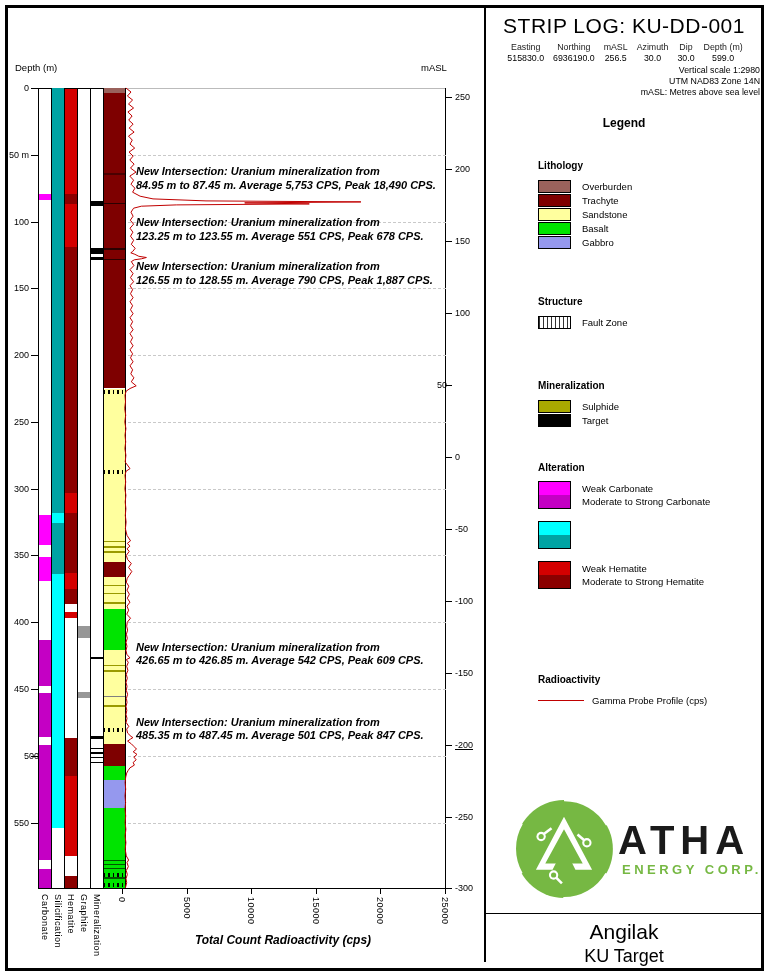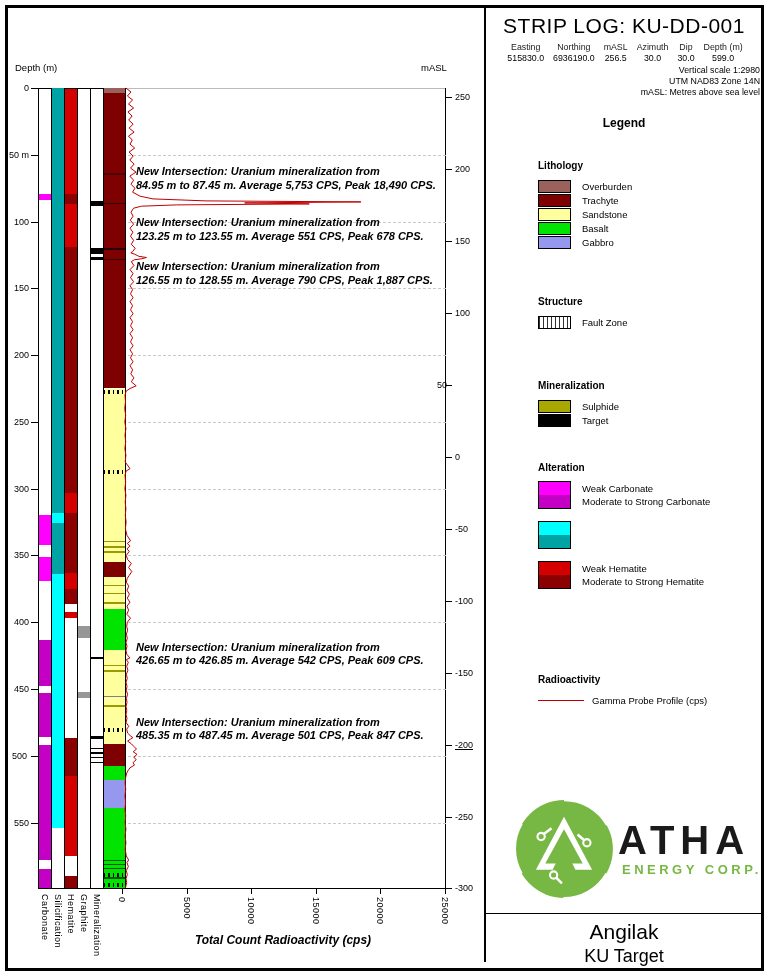--- a/index.html
+++ b/index.html
@@ -88,21 +88,21 @@
       <div class="tickL" style="left: 31px; top: 555.446px;"></div>
       <div class="ticklab right" style="left: 2px; top: 550.446px; width: 27px;">350</div>
       <div class="grid" style="left: 38px; top: 622.224px; width: 408px;"></div>
       <div class="tickL" style="left: 31px; top: 622.224px;"></div>
       <div class="ticklab right" style="left: 2px; top: 617.224px; width: 27px;">400</div>
       <div class="grid" style="left: 38px; top: 689.002px; width: 408px;"></div>
       <div class="tickL" style="left: 31px; top: 689.002px;"></div>
       <div class="ticklab right" style="left: 2px; top: 684.002px; width: 27px;">450</div>
       <div class="grid" style="left: 38px; top: 755.78px; width: 408px;"></div>
       <div class="tickL" style="left: 31px; top: 755.78px;"></div>
-      <div class="ticklab right" style="left: 0; top: 750.78px; width: 27px;">500</div>
+      <div class="ticklab right" style="left: 12px; top: 750.78px; width: 27px;">500</div>
       <div class="grid" style="left: 38px; top: 822.558px; width: 408px;"></div>
       <div class="tickL" style="left: 31px; top: 822.558px;"></div>
       <div class="ticklab right" style="left: 2px; top: 817.558px; width: 27px;">550</div>
       <div class="tickR" style="left: 445px; top: 97.3496px;"></div>
       <div class="ticklab" style="left: 455px; top: 92.3496px; width: 34px;">250</div>
       <div class="tickR" style="left: 445px; top: 169.269px;"></div>
       <div class="ticklab" style="left: 455px; top: 164.269px; width: 34px;">200</div>
       <div class="tickR" style="left: 445px; top: 241.189px;"></div>
       <div class="ticklab" style="left: 455px; top: 236.189px; width: 34px;">150</div>
       <div class="tickR" style="left: 445px; top: 313.109px;"></div>

